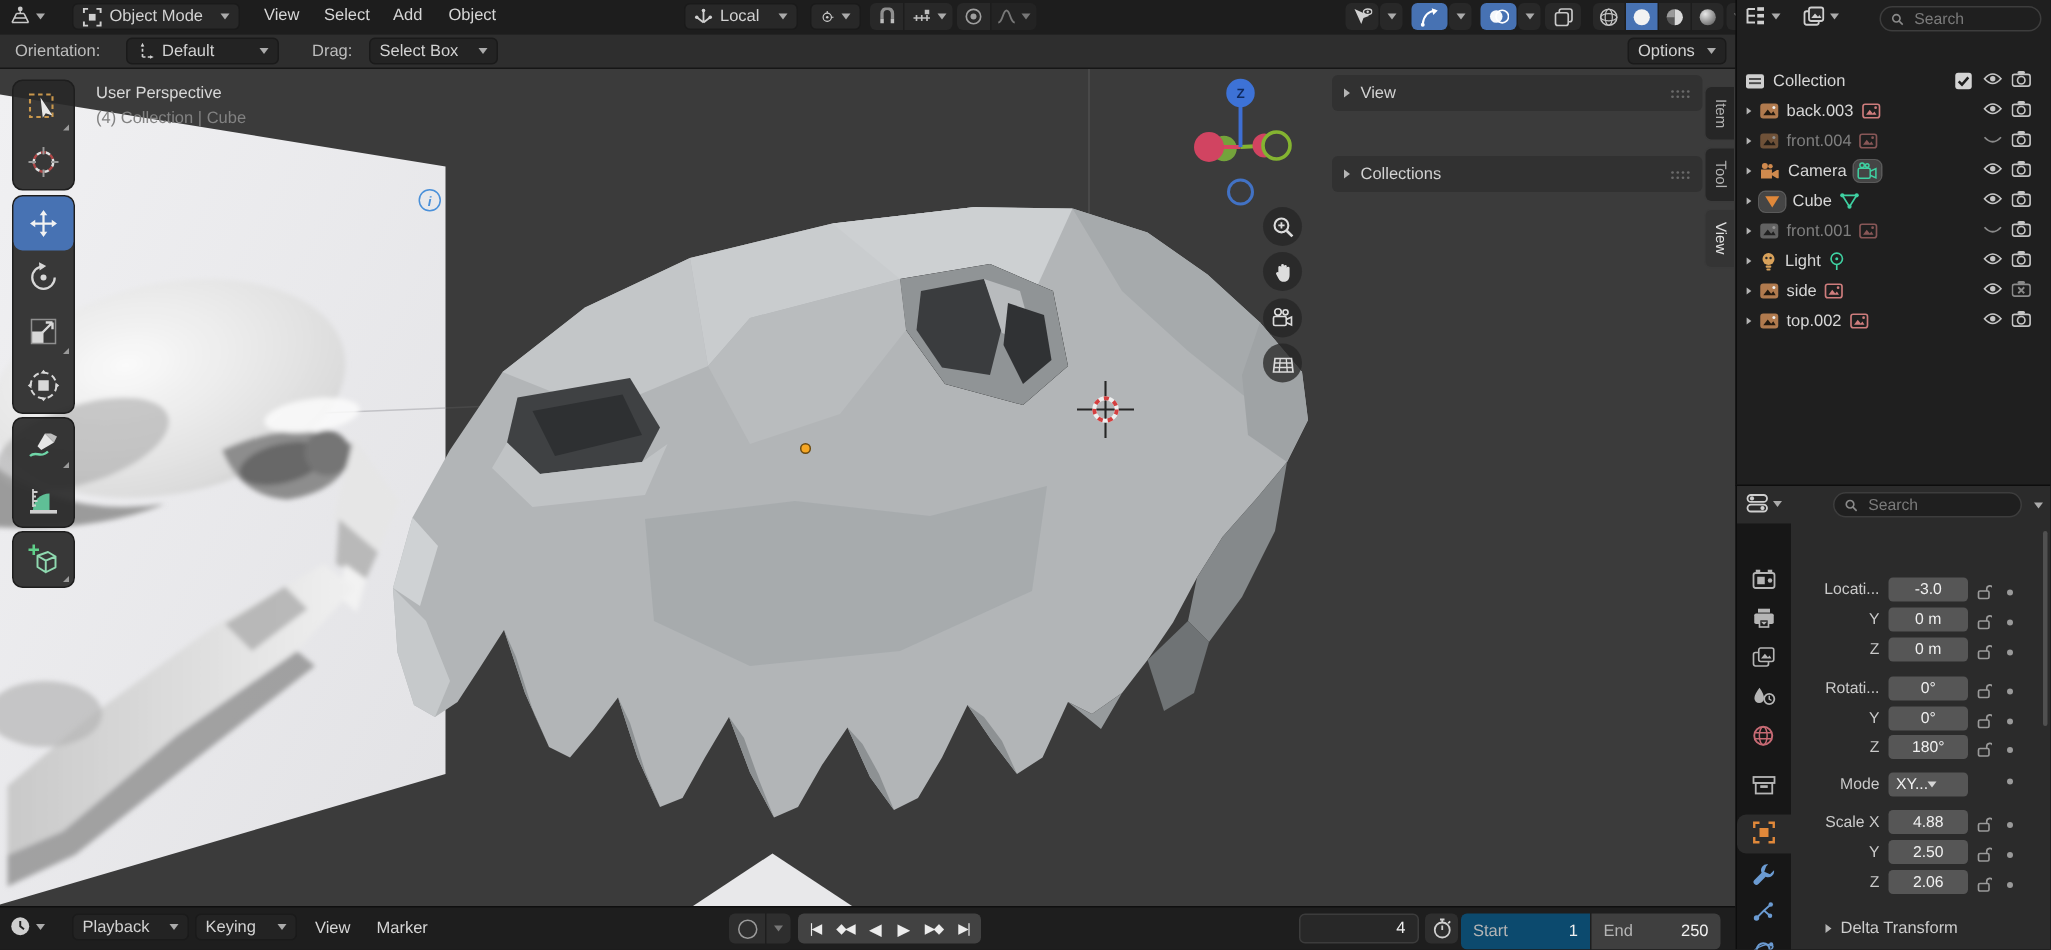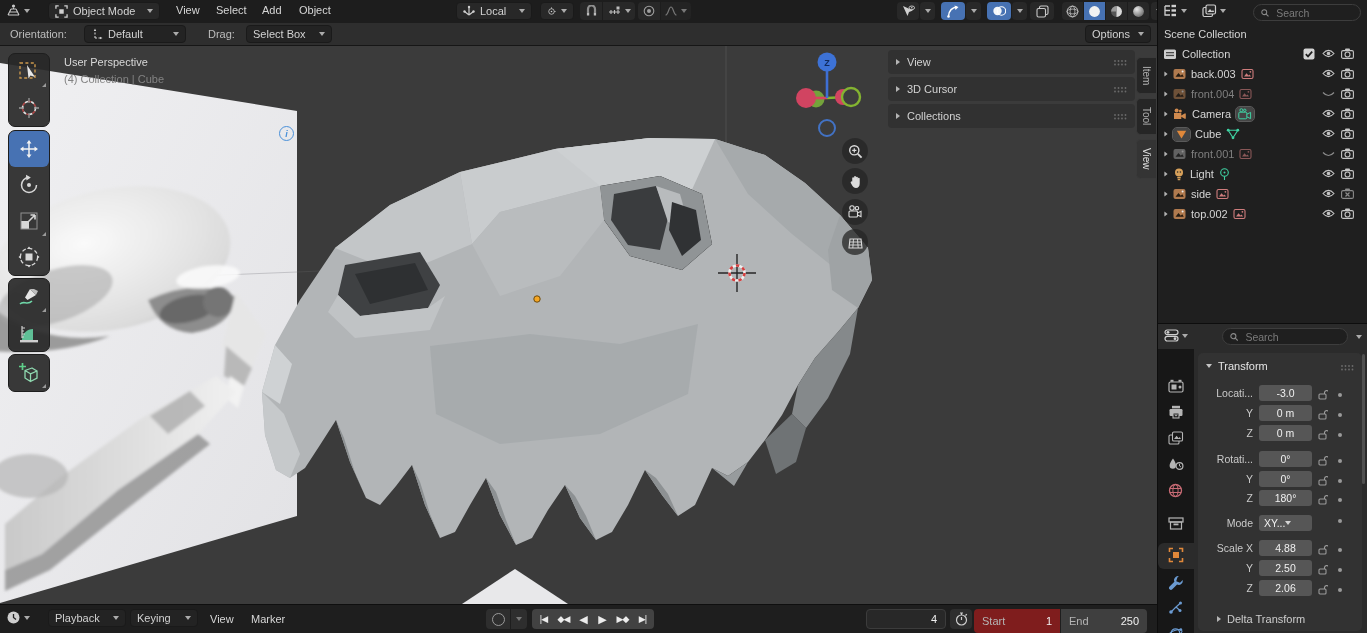--- a/index.html
+++ b/index.html
@@ -454,36 +454,20 @@
           <circle cx="5.5" cy="2" r="0.9"></circle>
           <circle cx="9" cy="2" r="0.9"></circle>
           <circle cx="12.5" cy="2" r="0.9"></circle>
       <circle cx="2" cy="5.5" r="0.9"></circle>
           <circle cx="5.5" cy="5.5" r="0.9"></circle>
           <circle cx="9" cy="5.5" r="0.9"></circle>
           <circle cx="12.5" cy="5.5" r="0.9"></circle>
         </g>
       </svg>
   </div>
-  <div class="nrow" style="top:31px;">
-    <span class="tri-r"></span>
-    <span style="flex:1;">3D Cursor</span>
-    <svg class="grip8" width="14" height="7">
-        <g fill="#9a9a9a">
-      <circle cx="2" cy="2" r="0.9"></circle>
-          <circle cx="5.5" cy="2" r="0.9"></circle>
-          <circle cx="9" cy="2" r="0.9"></circle>
-          <circle cx="12.5" cy="2" r="0.9"></circle>
-      <circle cx="2" cy="5.5" r="0.9"></circle>
-          <circle cx="5.5" cy="5.5" r="0.9"></circle>
-          <circle cx="9" cy="5.5" r="0.9"></circle>
-          <circle cx="12.5" cy="5.5" r="0.9"></circle>
-        </g>
-      </svg>
-  </div>
   <div class="nrow" style="top:58px;">
     <span class="tri-r"></span>
     <span style="flex:1;">Collections</span>
     <svg class="grip8" width="14" height="7">
         <g fill="#9a9a9a">
       <circle cx="2" cy="2" r="0.9"></circle>
           <circle cx="5.5" cy="2" r="0.9"></circle>
           <circle cx="9" cy="2" r="0.9"></circle>
           <circle cx="12.5" cy="2" r="0.9"></circle>
       <circle cx="2" cy="5.5" r="0.9"></circle>
@@ -551,21 +535,21 @@
   <div class="abs" style="left:866px;top:4px;width:80px;height:20px;background:#282828;border:1px solid #3c3c3c;border-radius:4px;
        box-sizing:border-box;display:flex;align-items:center;justify-content:flex-end;padding-right:8px;color:#f0f0f0;">
     <span>4</span>
   </div>
   <div class="abs btn" style="left:950px;top:4px;width:22px;height:20px;background:#2e2e2e;">
     <svg width="13" height="14" viewBox="0 0 13 14">
       <circle cx="6.5" cy="8" r="5" fill="none" stroke="#cfcfcf" stroke-width="1.2"></circle>
       <path d="M6.5 8 L6.5 5 M5 1 H8 M6.5 1 V3 M10.5 3.5 L11.8 2.3" stroke="#cfcfcf" stroke-width="1.2" fill="none"></path>
     </svg>
   </div>
-  <div class="abs flex" style="left:974px;top:4px;width:86px;height:20px;background:#7f1d1d;border-radius:4px 0 0 4px;
+  <div class="abs flex" style="left:974px;top:4px;width:86px;height:20px;background:#0c4a6e;border-radius:4px 0 0 4px;
        padding:12px 8px;box-sizing:border-box;justify-content:space-between;">
     <span style="color:#b5b5b5;">Start</span>
     <span style="color:#f0f0f0;">1</span>
   </div>
   <div class="abs flex" style="left:1061px;top:4px;width:86px;height:24px;background:#3f3f3f;border-radius:0 4px 4px 0;
        padding:0 8px;box-sizing:border-box;justify-content:space-between;">
     <span style="color:#b5b5b5;">End</span>
     <span style="color:#f0f0f0;">250</span>
   </div>
 </div>
@@ -589,23 +573,20 @@
     <span class="chev"></span>
   </div>
   <div class="abs search" style="left:95px;top:4px;width:108px;height:17px;">
     <svg width="10" height="10" viewBox="0 0 10 10">
       <circle cx="4" cy="4" r="3" fill="none" stroke="#8a8a8a" stroke-width="1.3"></circle>
       <line x1="6.3" y1="6.3" x2="9.2" y2="9.2" stroke="#8a8a8a" stroke-width="1.3"></line>
     </svg>
     <input type="text" placeholder="Search" style="">
   </div>
 
-  <div class="orow" style="top:24px;padding-left:6px;">
-    <span class="nm">Scene Collection</span>
-  </div>
 
   <div class="orow" style="top:44px;padding-left:5px;">
     <svg width="14" height="12" viewBox="0 0 14 12" class="oicon">
       <rect x="1" y="1.5" width="12" height="9.5" rx="1.5" fill="#cfcfcf"></rect>
       <rect x="3" y="4" width="8" height="1.3" fill="#4a4a4a"></rect>
         <rect x="3" y="6.8" width="8" height="1.3" fill="#4a4a4a"></rect>
     </svg>
     <span class="nm" style="flex:1;">Collection</span>
     <svg width="12" height="12" viewBox="0 0 12 12" style="position:absolute;left:145px;">
       <rect x="0.5" y="0.5" width="11" height="11" rx="2" fill="#d4d4d4"></rect>
@@ -942,38 +923,20 @@
     </div>
     <div class="abs btn" style="left:10px;top:277px;">
       <svg width="15" height="14" viewBox="0 0 15 14">
         <circle cx="7.5" cy="7" r="4.2" fill="none" stroke="#6b9bd2" stroke-width="1.3"></circle>
         <ellipse cx="7.5" cy="7" rx="6.8" ry="2.6" fill="none" stroke="#6b9bd2" stroke-width="1" transform="rotate(-20 7.5 7)"></ellipse>
         <circle cx="12.8" cy="3.6" r="1.4" fill="#6b9bd2"></circle>
       </svg>
     </div>
   </div>
 
-  <div class="abs" style="left:40px;top:29px;width:164px;height:278px;background:#323232;border-radius:5px;">
-    <div class="abs flex" style="left:8px;top:7px;gap:6px;">
-      <span class="tri-d"></span>
-      <span style="color:#e4e4e4;">Transform</span>
-    </div>
-    <svg class="abs grip8" style="right:8px;top:11px;" width="14" height="7">
-        <g fill="#9a9a9a">
-      <circle cx="2" cy="2" r="0.9"></circle>
-          <circle cx="5.5" cy="2" r="0.9"></circle>
-          <circle cx="9" cy="2" r="0.9"></circle>
-          <circle cx="12.5" cy="2" r="0.9"></circle>
-      <circle cx="2" cy="5.5" r="0.9"></circle>
-          <circle cx="5.5" cy="5.5" r="0.9"></circle>
-          <circle cx="9" cy="5.5" r="0.9"></circle>
-          <circle cx="12.5" cy="5.5" r="0.9"></circle>
-        </g>
-      </svg>
-  </div>
 
   <div class="abs plabel" style="left:0;top:63px;">Locati...</div>
   <div class="abs pf" style="top:61px;">
       <span>-3.0</span>
     </div>
   <div class="abs lockdot" style="top:65px;">
       <svg width="10" height="11" viewBox="0 0 10 11">
         <rect x="1" y="5" width="7" height="5" rx="1" fill="none" stroke="#9a9a9a" stroke-width="1.1"></rect>
         <path d="M6.5 5 V3.4 a2.1 2.1 0 0 1 4 -0.6" fill="none" stroke="#9a9a9a" stroke-width="1.1"></path>
       </svg>

